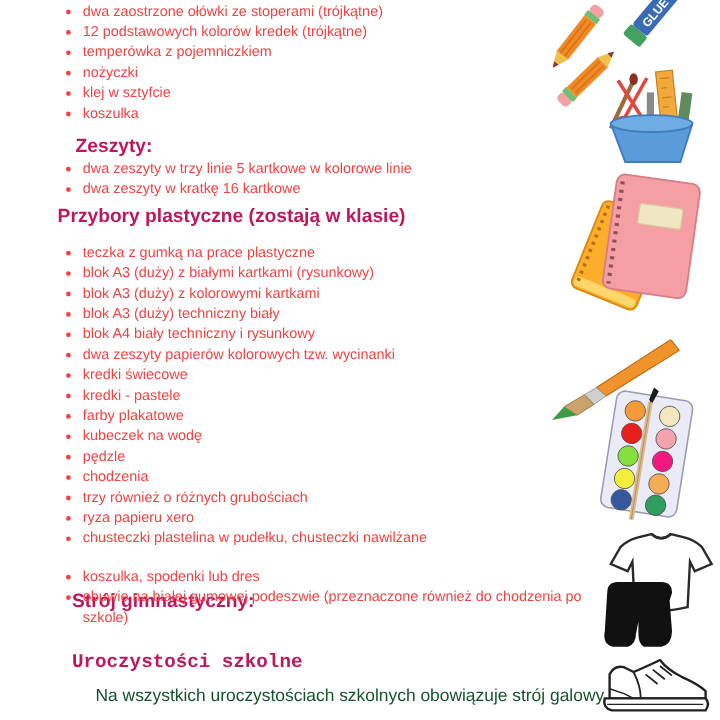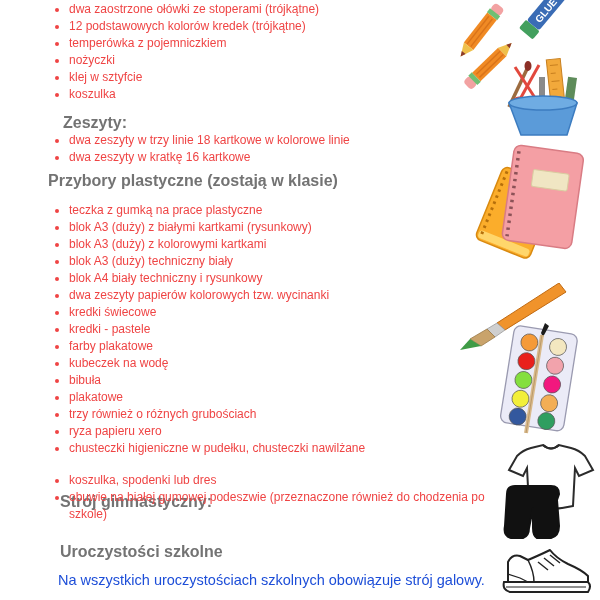--- a/index.html
+++ b/index.html
@@ -10,75 +10,75 @@
     color:#3f3f3f;
   }
   .abs{position:absolute;}
   ul.plain{
     margin:0;padding:0 0 0 27px;
     font-size:12px;line-height:17px;color:#ef4444;
   }
   ul.plain li{padding:0;margin:0;}
   h2.sec{
     margin:0;padding:0;
-    font-size:16px;font-weight:bold;color:#737373;
+    font-size:16px;font-weight:bold;color:#be185d;
     line-height:18px;
   }
   .para{
-    font-size:14.5px;line-height:18px;color:#1d4ed8;
+    font-size:14.5px;line-height:18px;color:#14532d;text-align:center;
   }
   svg{display:block;}
 </style>
 </head>
 <body>
 
 <ul class="plain abs" style="top:1px;left:42px;width:430px;">
     <li>dwa zaostrzone ołówki ze stoperami (trójkątne)</li>
     <li>12 podstawowych kolorów kredek (trójkątne)</li>
     <li>temperówka z pojemniczkiem</li>
     <li>nożyczki</li>
     <li>klej w sztyfcie</li>
     <li>koszulka</li>
   </ul>
 
 <h2 class="sec abs" style="top:114px;left:63px;">Zeszyty:</h2>
 
 <ul class="plain abs" style="top:132px;left:42px;width:430px;">
-    <li>dwa zeszyty w trzy linie 18 kartkowe w kolorowe linie</li>
+    <li>dwa zeszyty w trzy linie 5 kartkowe w kolorowe linie</li>
     <li>dwa zeszyty w kratkę 16 kartkowe</li>
   </ul>
 
 <h2 class="sec abs" style="top:172px;left:48px;">Przybory plastyczne (zostają w klasie)</h2>
 
 <ul class="plain abs" style="top:202px;left:42px;width:435px;">
     <li>teczka z gumką na prace plastyczne</li>
     <li>blok A3 (duży) z białymi kartkami (rysunkowy)</li>
     <li>blok A3 (duży) z kolorowymi kartkami</li>
     <li>blok A3 (duży) techniczny biały</li>
     <li>blok A4 biały techniczny i rysunkowy</li>
     <li>dwa zeszyty papierów kolorowych tzw. wycinanki</li>
     <li>kredki świecowe</li>
     <li>kredki - pastele</li>
     <li>farby plakatowe</li>
     <li>kubeczek na wodę</li>
-    <li>bibuła</li>
-    <li>plakatowe</li>
+    <li>pędzle</li>
+    <li>chodzenia</li>
     <li>trzy również o różnych grubościach</li>
     <li>ryza papieru xero</li>
-    <li>chusteczki higieniczne w pudełku, chusteczki nawilżane</li>
+    <li>chusteczki plastelina w pudełku, chusteczki nawilżane</li>
   </ul>
 
 <h2 class="sec abs" style="top:461px;left:60px;margin-top:32px;">Strój gimnastyczny:</h2>
 
 <ul class="plain abs" style="top:472px;left:42px;width:452px;">
     <li>koszulka, spodenki lub dres</li>
     <li>obuwie na białej gumowej podeszwie (przeznaczone również do chodzenia po szkole)</li>
   </ul>
 
-<h2 class="sec abs" style="top:543px;left:60px;">Uroczystości szkolne</h2>
+<h2 class="sec abs" style="top:543px;left:60px;font-family:Liberation Mono, monospace;">Uroczystości szkolne</h2>
 
 <div class="para abs" style="top:571px;left:58px;width:470px;">Na wszystkich uroczystościach szkolnych obowiązuje strój galowy.</div>
 
 <svg class="abs" style="left:443px;top:0px;" width="80" height="100" viewBox="0 0 80 100">
   <g transform="translate(57,6) rotate(128)">
     <rect x="0" y="-6" width="9" height="12" rx="4" fill="#F2A2A2"></rect>
     <rect x="8" y="-6.5" width="5" height="13" fill="#6FBF73"></rect>
     <rect x="13" y="-6" width="38" height="12" fill="#F08A24"></rect>
     <line x1="15" y1="-2" x2="50" y2="-2" stroke="#D9731A" stroke-width="1.4"></line>
     <line x1="15" y1="2.5" x2="50" y2="2.5" stroke="#D9731A" stroke-width="1.4"></line>

